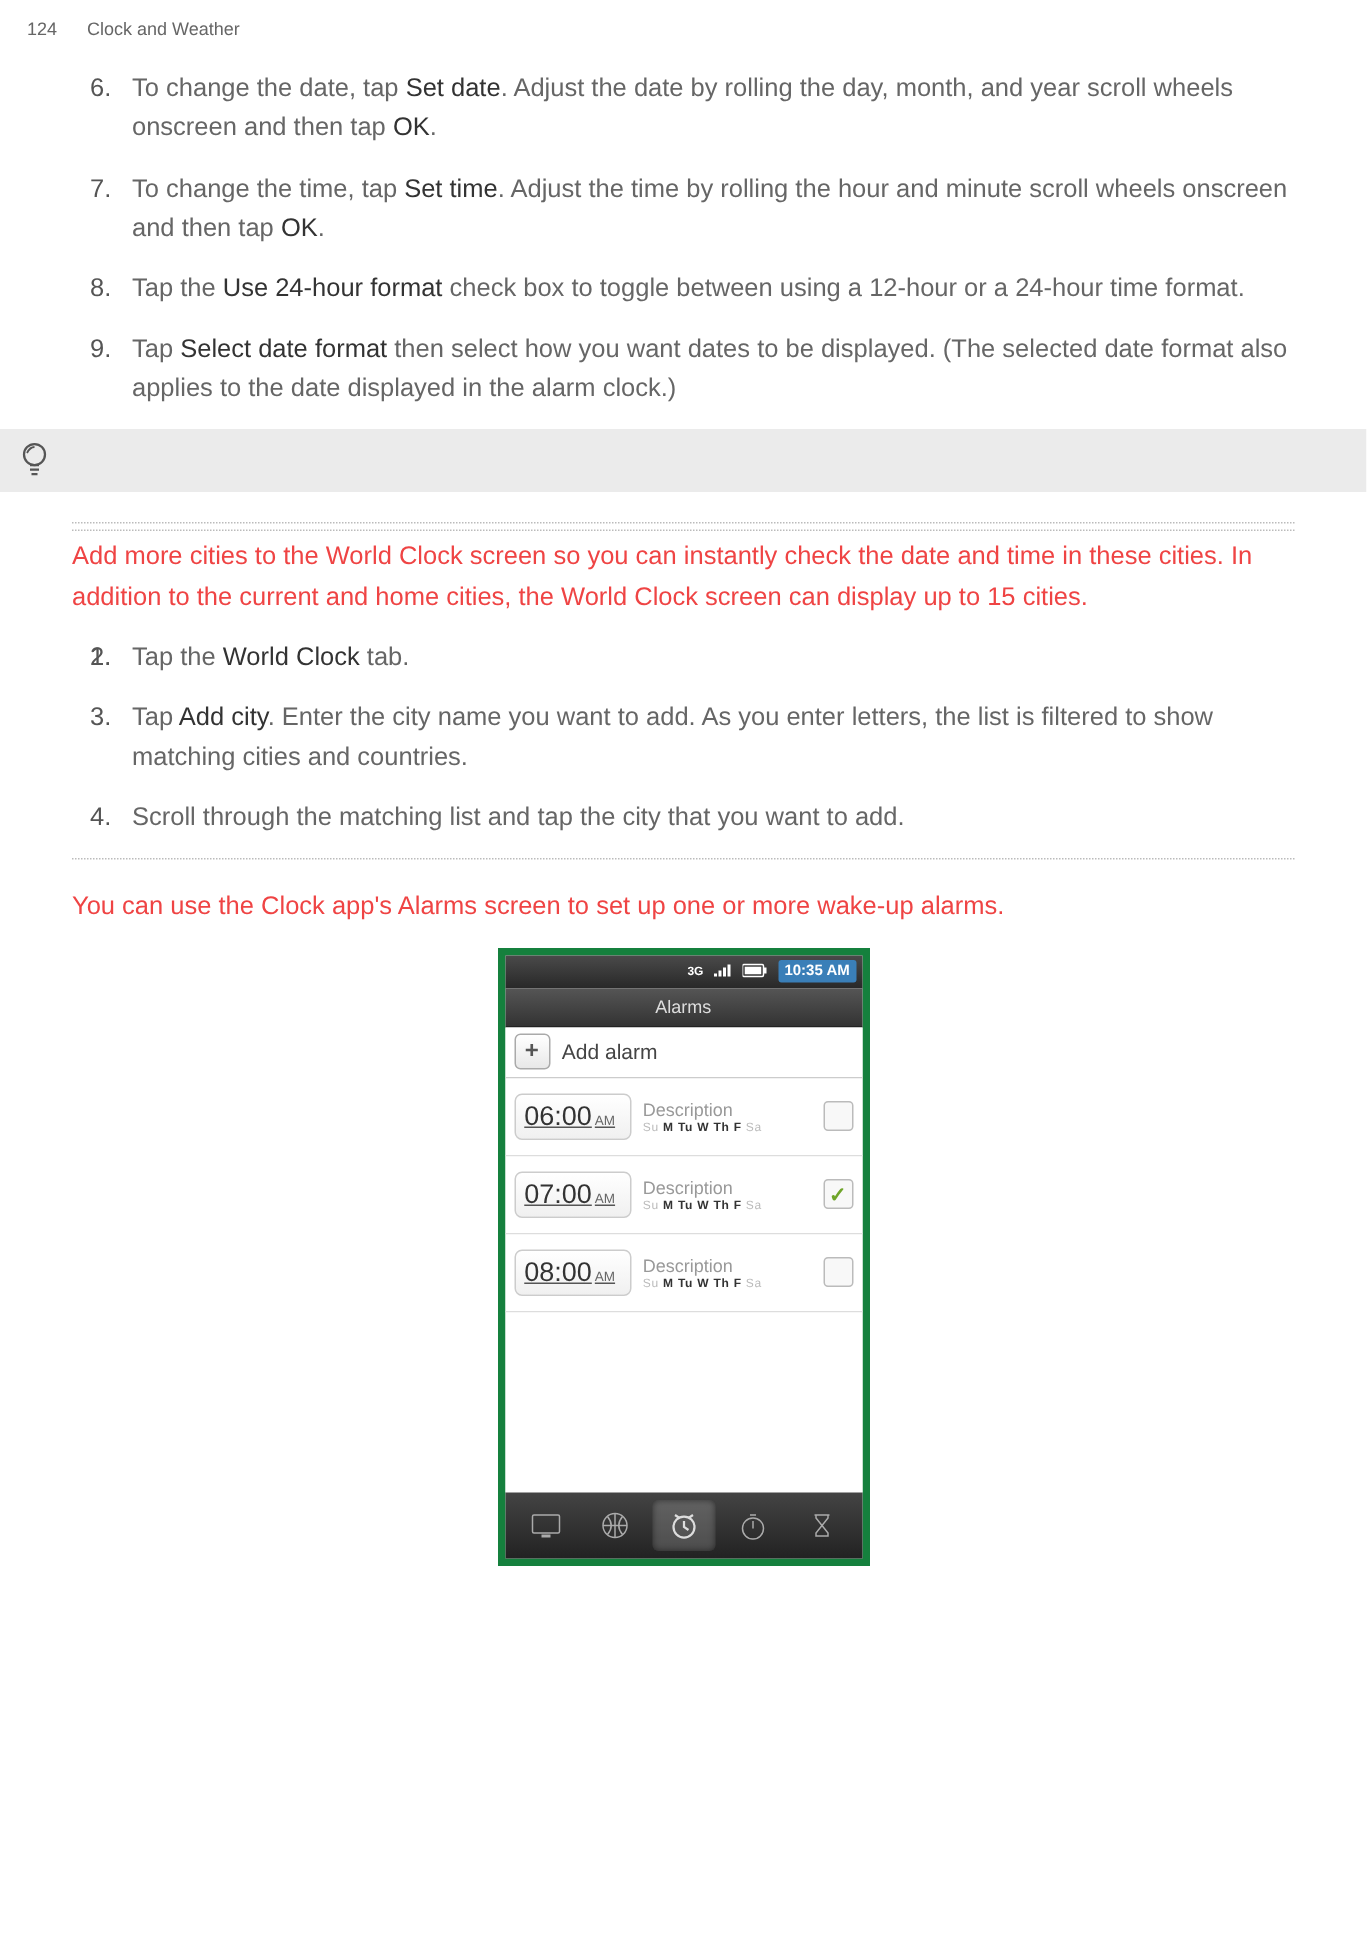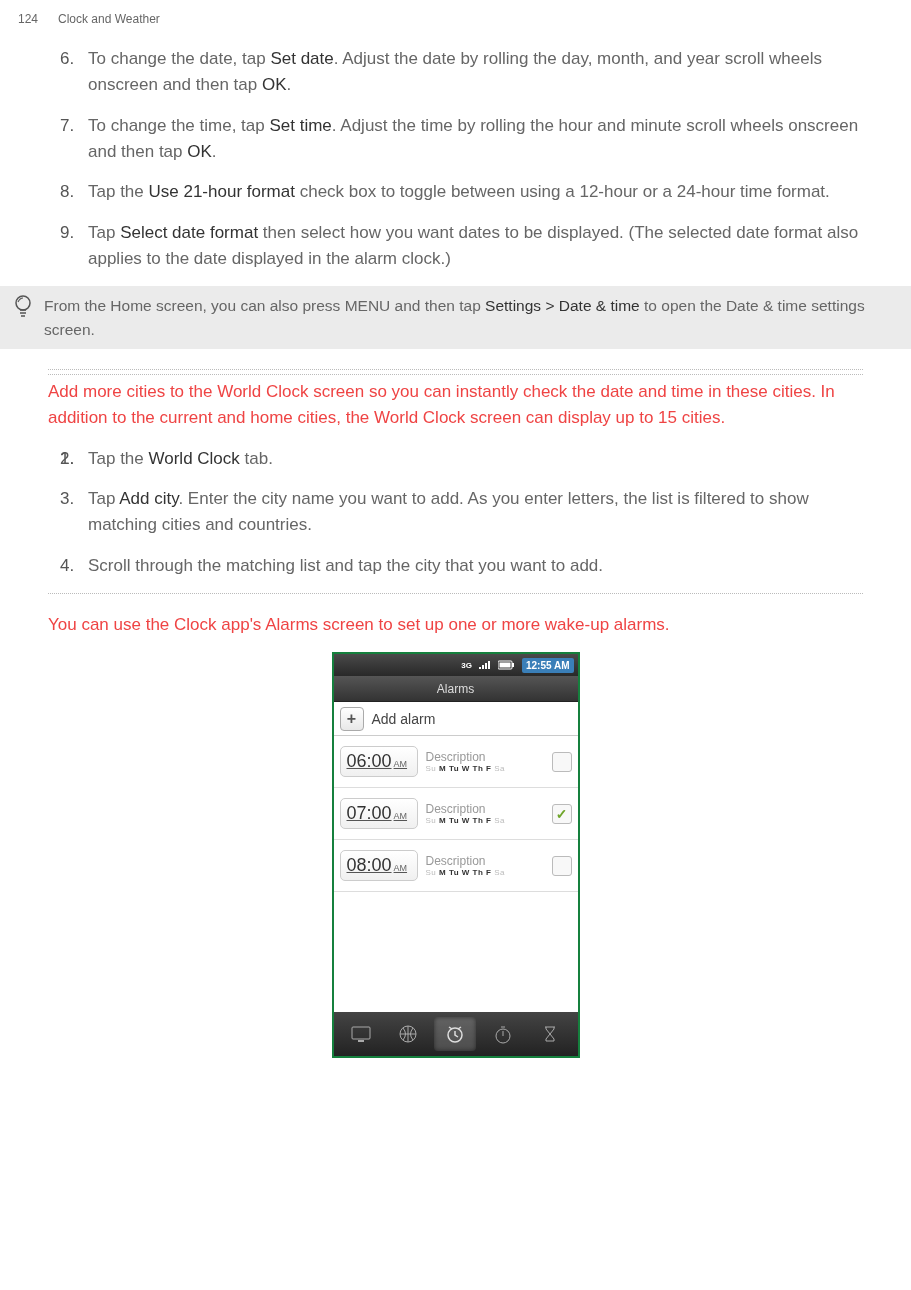--- a/index.html
+++ b/index.html
@@ -87,21 +87,21 @@
     .dotted-under {
       border: none;
       border-top: 1.5px dotted #bbb;
       margin-bottom: 18px;
     }
     
     
     .phone {
       width: 248px;
       margin: 14px auto 0;
-      border: 2px solid #15803d;
+      border: 5px solid #15803d;
       background: #fff;
       font-family: Arial, sans-serif;
     }
     .statusbar {
       height: 22px;
       background: linear-gradient(#4a4a4a,#282828);
       display: flex;
       align-items: center;
       justify-content: flex-end;
       padding: 0 4px;
@@ -216,39 +216,36 @@
 <div class="content">
 
   <ol class="numbered">
     <li><span class="num">6.</span>
       <span>To change the date, tap </span><span class="dark">Set date</span><span>. Adjust the date by rolling the day, month, and year scroll wheels onscreen and then tap </span><span class="dark">OK</span><span>.</span>
     </li>
     <li><span class="num">7.</span>
       <span>To change the time, tap </span><span class="dark">Set time</span><span>. Adjust the time by rolling the hour and minute scroll wheels onscreen and then tap </span><span class="dark">OK</span><span>.</span>
     </li>
     <li><span class="num">8.</span>
-      <span>Tap the </span><span class="dark">Use 21-hour format</span><span> check box to toggle between using a 12-hour or a 24-hour time format.</span>
+      <span>Tap the </span><span class="dark">Use 24-hour format</span><span> check box to toggle between using a 12-hour or a 24-hour time format.</span>
     </li>
     <li><span class="num">9.</span>
       <span>Tap </span><span class="dark">Select date format</span><span> then select how you want dates to be displayed. (The selected date format also applies to the date displayed in the alarm clock.)</span>
     </li>
   </ol>
 </div>
 
 <div class="tip-box">
   <span class="tip-icon">
     <svg viewBox="0 0 22 26">
         <circle cx="11" cy="9" r="7" fill="none" stroke="#555" stroke-width="1.5"></circle>
         <path d="M8 16 h6 M8 19 h6 M9 22 h4" stroke="#555" stroke-width="1.5" fill="none"></path>
         <path d="M6 8 q2 -4 5 -4" stroke="#555" stroke-width="1.2" fill="none"></path>
       </svg>
   </span>
-  <div class="tip-text">
-    <span>From the Home screen, you can also press MENU and then tap </span><span class="dark">Settings &gt; Date &amp; time</span><span> to open the Date &amp; time settings screen.</span>
-  </div>
 </div>
 
 <div class="content">
   <hr class="divider-dotted">
   <hr class="divider-dotted">
   <p class="body-text">Add more cities to the World Clock screen so you can instantly check the date and time in these cities. In addition to the current and home cities, the World Clock screen can display up to 15 cities.</p>
 
   <ol class="numbered">
     <li><span class="num">1.</span>
     </li>
@@ -274,21 +271,21 @@
             <path d="M1 9h2V7H1zM4 9h2V5H4zM7 9h2V3H7zM10 9h2V1h-2z" fill="#fff"></path>
           </svg>
       </span>
       <span class="battery-icon">
         <svg width="18" height="10">
             <rect x="0" y="1" width="14" height="8" rx="1" fill="none" stroke="#fff"></rect>
             <rect x="1.5" y="2.5" width="11" height="5" fill="#fff"></rect>
             <rect x="14" y="3" width="2" height="4" fill="#fff"></rect>
           </svg>
       </span>
-      <span class="status-time">12:55 AM</span>
+      <span class="status-time">10:35 AM</span>
     </div>
     <div class="screen-title">Alarms</div>
     <div class="add-alarm-row">
       <div class="plus-btn">+</div>
       <span class="add-alarm-label">Add alarm</span>
     </div>
 
     <div class="alarm-row">
       <div class="alarm-time-box">
         <span class="alarm-time">06:00</span>

